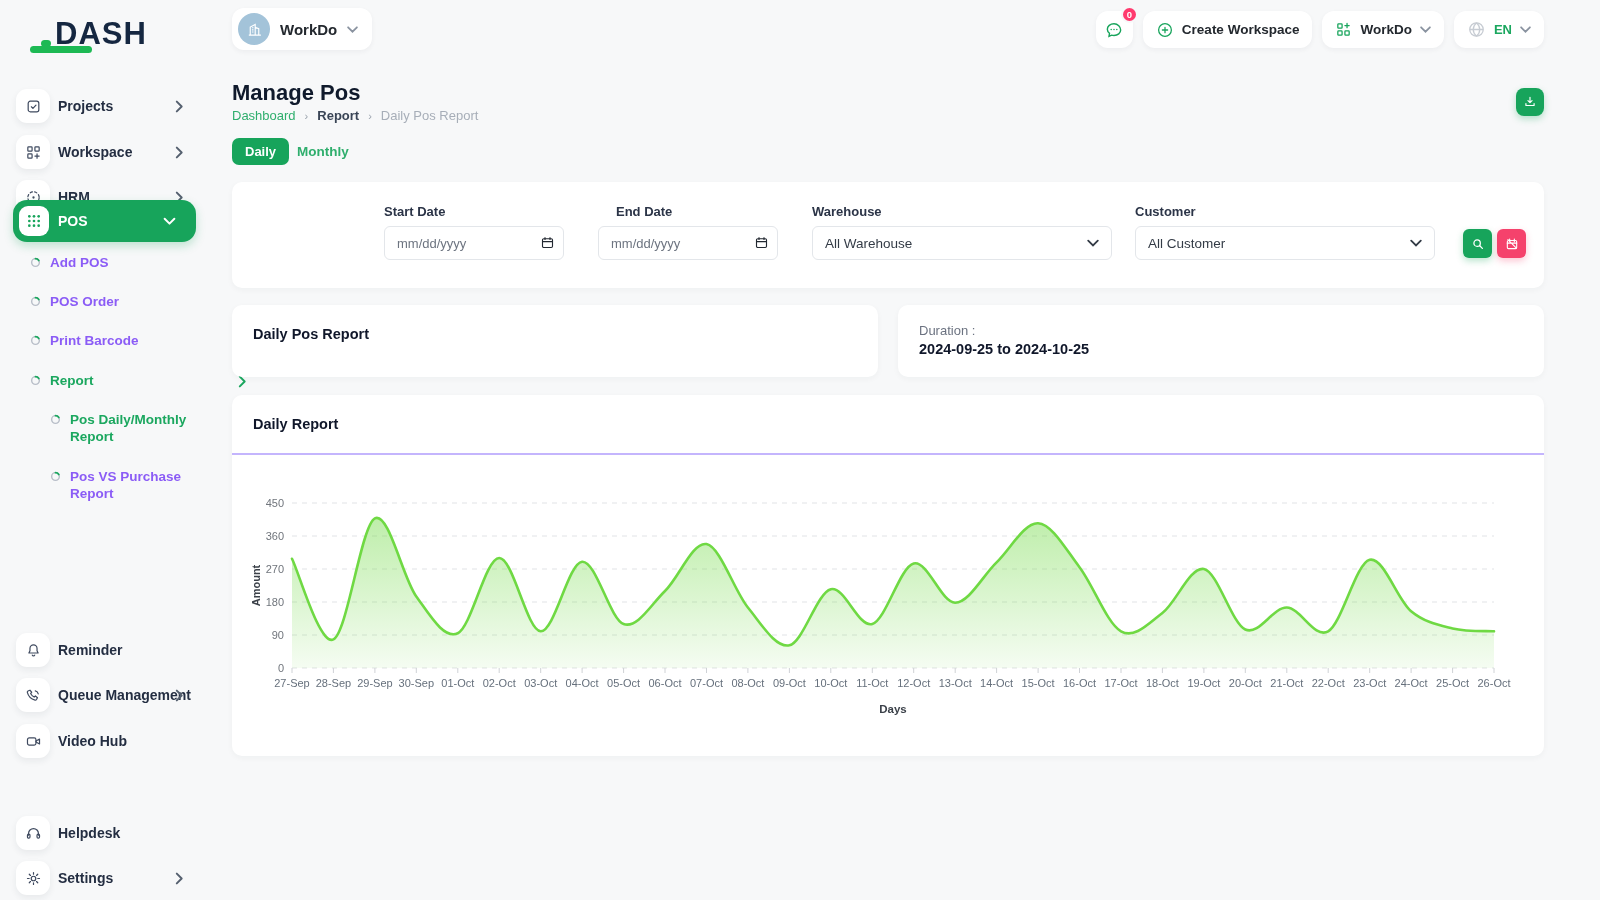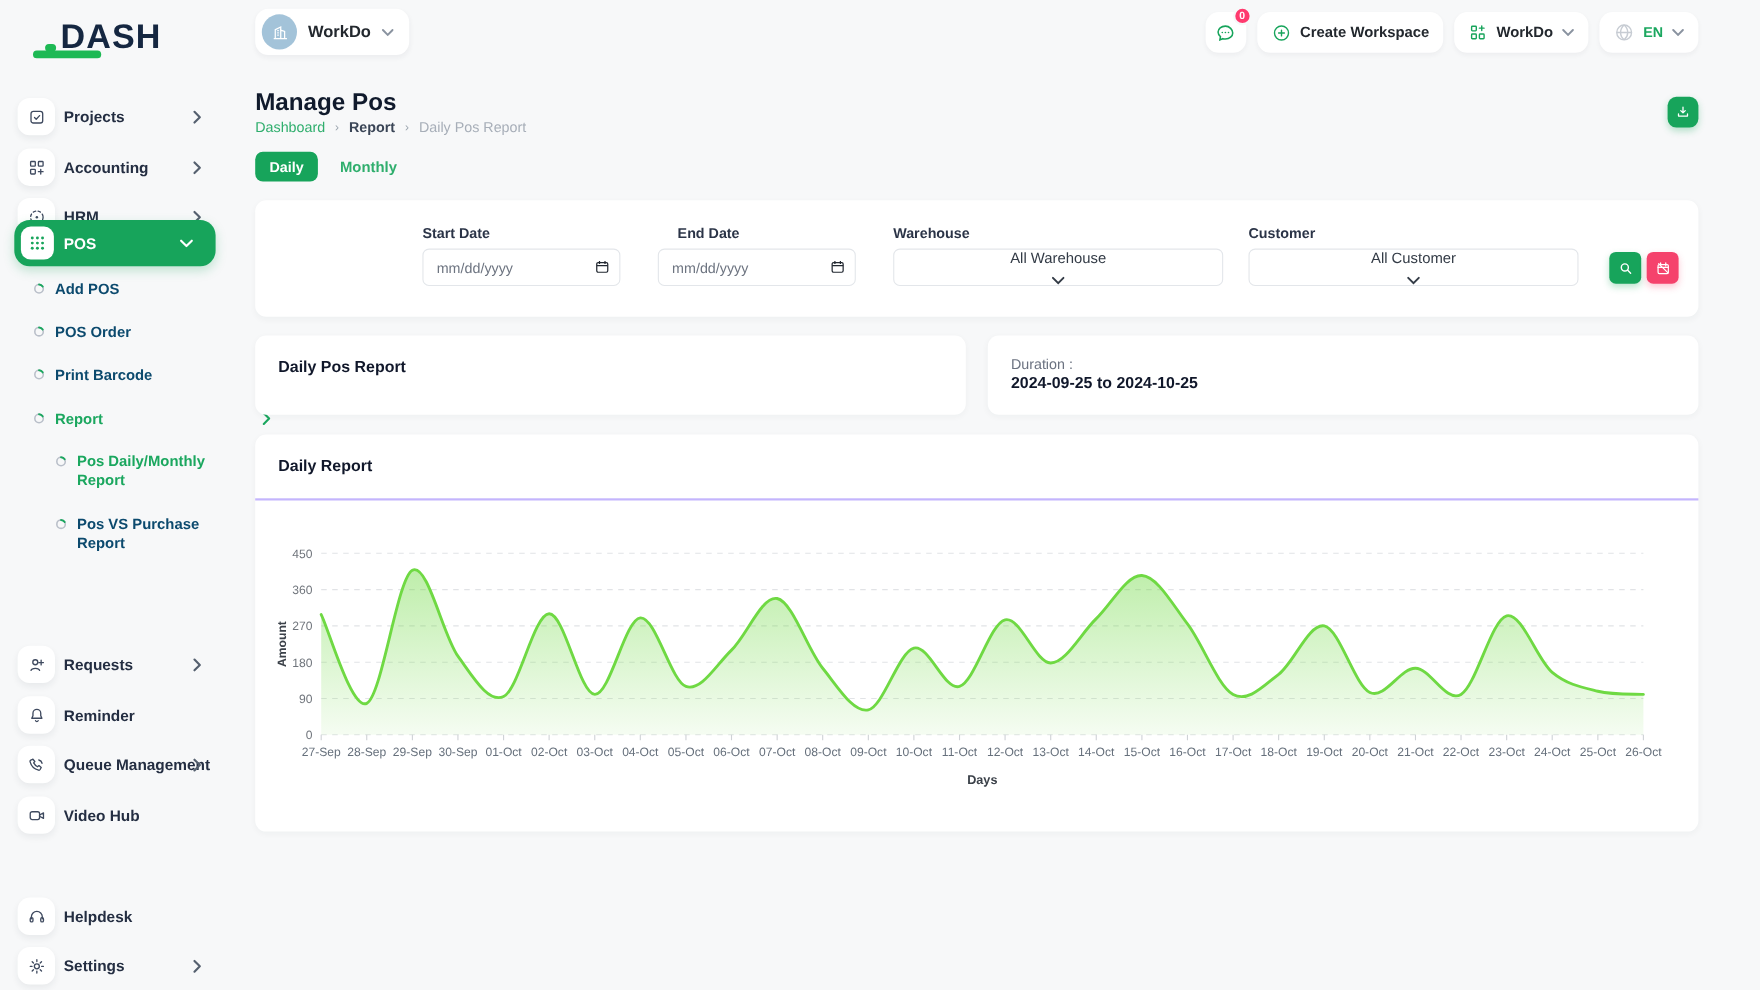--- a/index.html
+++ b/index.html
@@ -31,47 +31,47 @@
           display:flex; align-items:center; justify-content:center; box-shadow:0 3px 7px rgba(30,41,59,.07); }
   .side-label { position:absolute; left:58px; font-size:14px; font-weight:600; color:#242e42; }
   .side-chev { position:absolute; right:26px; display:flex; color:#55606f; }
   .pos-active { position:absolute; left:13px; width:183px; height:42px; background:#17a45b; border-radius:14px;
                 display:flex; align-items:center; cursor:pointer; box-shadow:0 4px 10px rgba(23,164,91,.25); }
   .pos-active .tile { left:6px; width:30px; height:30px; border-radius:9px; box-shadow:none; }
   .pos-active .side-label { left:45px; color:#fff; }
   .pos-active .side-chev { right:20px; color:#fff; }
   .sub-item { position:absolute; display:flex; align-items:flex-start; cursor:pointer; }
   .bullet { margin-top:3px; flex:0 0 auto; }
-  .sub-label { font-size:13.5px; font-weight:600; color:#0c4a6e; line-height:17px; margin-left:9px; }
+  .sub-label { font-size:13.5px; font-weight:600; color:#8b5cf6; line-height:17px; margin-left:9px; }
   .sub-item.active .sub-label { color:#1ba75f; }
   .sub-item .side-chev2 { color:#1ba75f; margin-left:38px; margin-top:2px; }
 
   
   .main { position:absolute; left:232px; top:58px; width:1312px; }
   .page-title { position:absolute; left:0; top:22px; font-size:22px; font-weight:700; color:#101a2c; }
   .breadcrumb { position:absolute; left:0; top:50px; display:flex; align-items:center; gap:9px; font-size:13px; }
   .bc-link { color:#2fae6d; cursor:pointer; }
   .bc-sep { color:#9aa3ad; font-size:11px; }
   .bc-mid { color:#3a4556; font-weight:600; cursor:pointer; }
   .bc-cur { color:#a7aeb8; }
   .dl-btn { position:absolute; right:0; top:30px; width:28px; height:28px; background:#17a45b; border-radius:8px;
             display:flex; align-items:center; justify-content:center; cursor:pointer; box-shadow:0 3px 7px rgba(23,164,91,.3); }
-  .tabs { position:absolute; left:0; top:80px; display:flex; align-items:center; gap:20px; }
+  .tabs { position:absolute; left:0; top:80px; display:flex; align-items:center; gap:8px; }
   .tab-daily { height:27px; padding:0 13px; background:#17a45b; border-radius:7px; color:#fff; font-size:13px; font-weight:600;
                display:flex; align-items:center; cursor:pointer; }
   .tab-monthly { color:#2fae6d; font-size:13.5px; font-weight:600; cursor:pointer; }
 
   .card { position:absolute; background:#fff; border-radius:10px; box-shadow:0 2px 6px rgba(30,41,59,.04); }
   .filter-card { left:0; top:124px; width:1312px; height:106px; }
   .f-label { position:absolute; top:22px; font-size:13px; font-weight:600; color:#2b3447; }
   .f-input { position:absolute; top:44px; height:34px; border:1px solid #e3e6ea; border-radius:6px; background:#fff; }
   .date-input { width:180px; padding:0 30px 0 12px; font-size:13px; color:#555; font-family:"Liberation Sans",sans-serif; outline:none; }
   .date-input::placeholder { color:#6d7480; }
   .cal-ico { position:absolute; top:53px; pointer-events:none; color:#222; }
-  .select { width:300px; display:flex; align-items:center; justify-content:space-between; padding:0 12px; font-size:13.5px; color:#333b46; cursor:pointer;flex-direction:column; }
+  .select { width:300px; display:flex; align-items:center; justify-content:space-between; padding:0 12px; font-size:13.5px; color:#333b46; cursor:pointer; }
   .sq-btn { position:absolute; top:47px; width:29px; height:29px; border-radius:6px; display:flex; align-items:center; justify-content:center; cursor:pointer; }
   .search-btn { background:#17a45b; box-shadow:0 3px 7px rgba(23,164,91,.3); }
   .reset-btn { background:#f5426c; box-shadow:0 3px 7px rgba(245,66,108,.3); }
 
   .report-card { left:0; top:247px; width:646px; height:72px; padding:18px 21px; }
   .duration-card { left:666px; top:247px; width:646px; height:72px; padding:18px 21px; }
   .mini-label { font-size:13px; color:#6b7280; }
   .mini-value { font-size:14.5px; font-weight:700; color:#10172a; margin-top:3px; }
 
   .chart-card { left:0; top:337px; width:1312px; height:361px; }
@@ -160,21 +160,21 @@
       </div>
       <div class="side-item" style="top:72px">
       <span class="tile">
           <svg width="17" height="17" viewBox="0 0 24 24" fill="none" stroke="#3f4a5f" stroke-width="1.7" stroke-linecap="round">
             <rect x="4" y="4" width="6" height="6" rx="1"></rect>
             <rect x="14" y="4" width="6" height="6" rx="1"></rect>
             <rect x="4" y="14" width="6" height="6" rx="1"></rect>
             <path d="M17 14v6M14 17h6"></path>
           </svg>
         </span>
-      <span class="side-label">Accounting</span>
+      <span class="side-label">Workspace</span>
       <span class="side-chev">
           <svg width="9" height="13" viewBox="0 0 8 12" fill="none" stroke="#55606f" stroke-width="1.8" stroke-linecap="round" stroke-linejoin="round">
             <path d="M1.5 1.5L6 6l-4.5 4.5"></path>
           </svg>
         </span>
       </div>
       <div class="side-item" style="top:117px">
       <span class="tile">
           <svg width="17" height="17" viewBox="0 0 24 24" fill="none" stroke="#3f4a5f" stroke-width="1.7" stroke-linecap="round">
             <circle cx="12" cy="12" r="8" stroke-dasharray="3.2 3.2"></circle>
@@ -199,34 +199,20 @@
             <circle cx="19" cy="12" r="2"></circle>
             <circle cx="5" cy="19" r="2"></circle>
             <circle cx="12" cy="19" r="2"></circle>
             <circle cx="19" cy="19" r="2"></circle>
           </svg>
         </span>
       <span class="side-label">POS</span>
       <span class="side-chev">
           <svg width="13" height="9" viewBox="0 0 12 8" fill="none" stroke="#ffffff" stroke-width="1.8" stroke-linecap="round" stroke-linejoin="round">
             <path d="M1.5 1.5L6 6l4.5-4.5"></path>
-          </svg>
-        </span>
-      </div>
-      <div class="side-item" style="top:524px">
-      <span class="tile">
-          <svg width="17" height="17" viewBox="0 0 24 24" fill="none" stroke="#3f4a5f" stroke-width="1.7" stroke-linecap="round">
-            <circle cx="10" cy="8.5" r="3.2"></circle>
-            <path d="M4.5 19c.8-3.6 10.2-3.6 11 0M17.5 6v6M14.5 9h6"></path>
-          </svg>
-        </span>
-      <span class="side-label">Requests</span>
-      <span class="side-chev">
-          <svg width="9" height="13" viewBox="0 0 8 12" fill="none" stroke="#55606f" stroke-width="1.8" stroke-linecap="round" stroke-linejoin="round">
-            <path d="M1.5 1.5L6 6l-4.5 4.5"></path>
           </svg>
         </span>
       </div>
       <div class="side-item" style="top:570px">
       <span class="tile">
           <svg width="17" height="17" viewBox="0 0 24 24" fill="none" stroke="#3f4a5f" stroke-width="1.7" stroke-linecap="round" stroke-linejoin="round">
             <path d="M12 4a5 5 0 0 0-5 5v3.2L5.5 15.5h13L17 12.2V9a5 5 0 0 0-5-5z"></path>
             <path d="M10.3 18.5a1.8 1.8 0 0 0 3.4 0"></path>
           </svg>
         </span>

